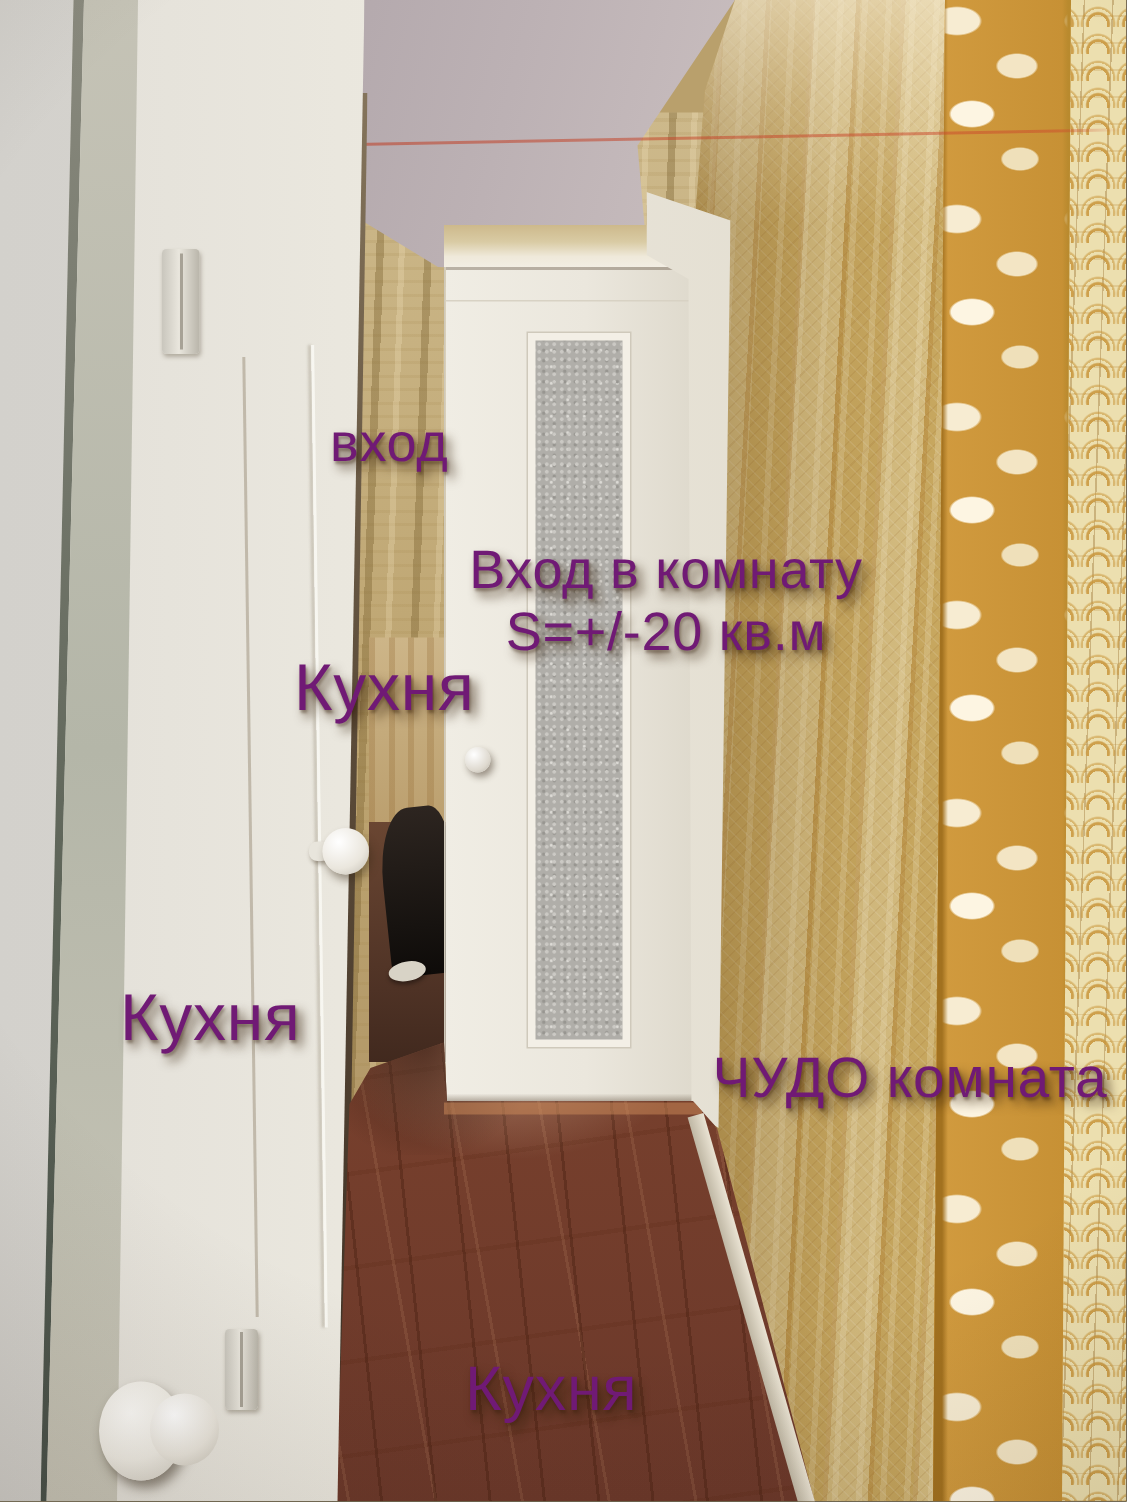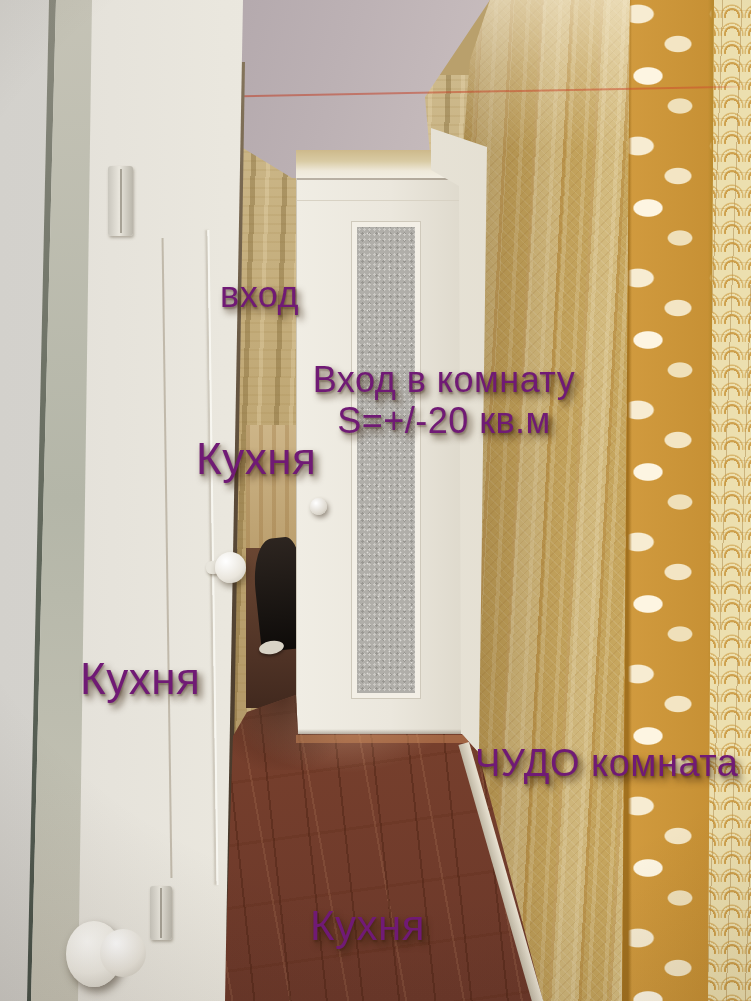--- a/index.html
+++ b/index.html
@@ -187,21 +187,21 @@
     background:radial-gradient(ellipse 120% 90% at 55% 40%, rgba(0,0,0,0) 55%, rgba(35,22,10,.22) 100%);}
 
   
   .lbl{position:absolute;color:#701a75;white-space:nowrap;line-height:1.14;
     text-shadow:4px 5px 7px rgba(55,33,12,.75),1px 2px 2px rgba(55,33,12,.4);
     letter-spacing:.5px;}
   .lbl-entrance{left:220px;top:274px;font-size:36px;}
   .lbl-room{left:298px;top:339px;width:292px;font-size:36px;text-align:center;margin-top:20px;}
   .lbl-bathroom{left:196px;top:434px;font-size:44px;}
   .lbl-toilet{left:80px;top:654px;font-size:44px;}
-  .lbl-miracle{left:475px;top:698px;font-size:38px;margin-top:44px;}
+  .lbl-miracle{left:475px;top:698px;font-size:38px;}
   .lbl-kitchen{left:310px;top:902px;font-size:42px;text-align:center;}
 </style>
 </head>
 <body>
 
 <div class="photo">
 
   <div class="abs end-wall"></div>
 
   <div class="layer ceiling"></div>

